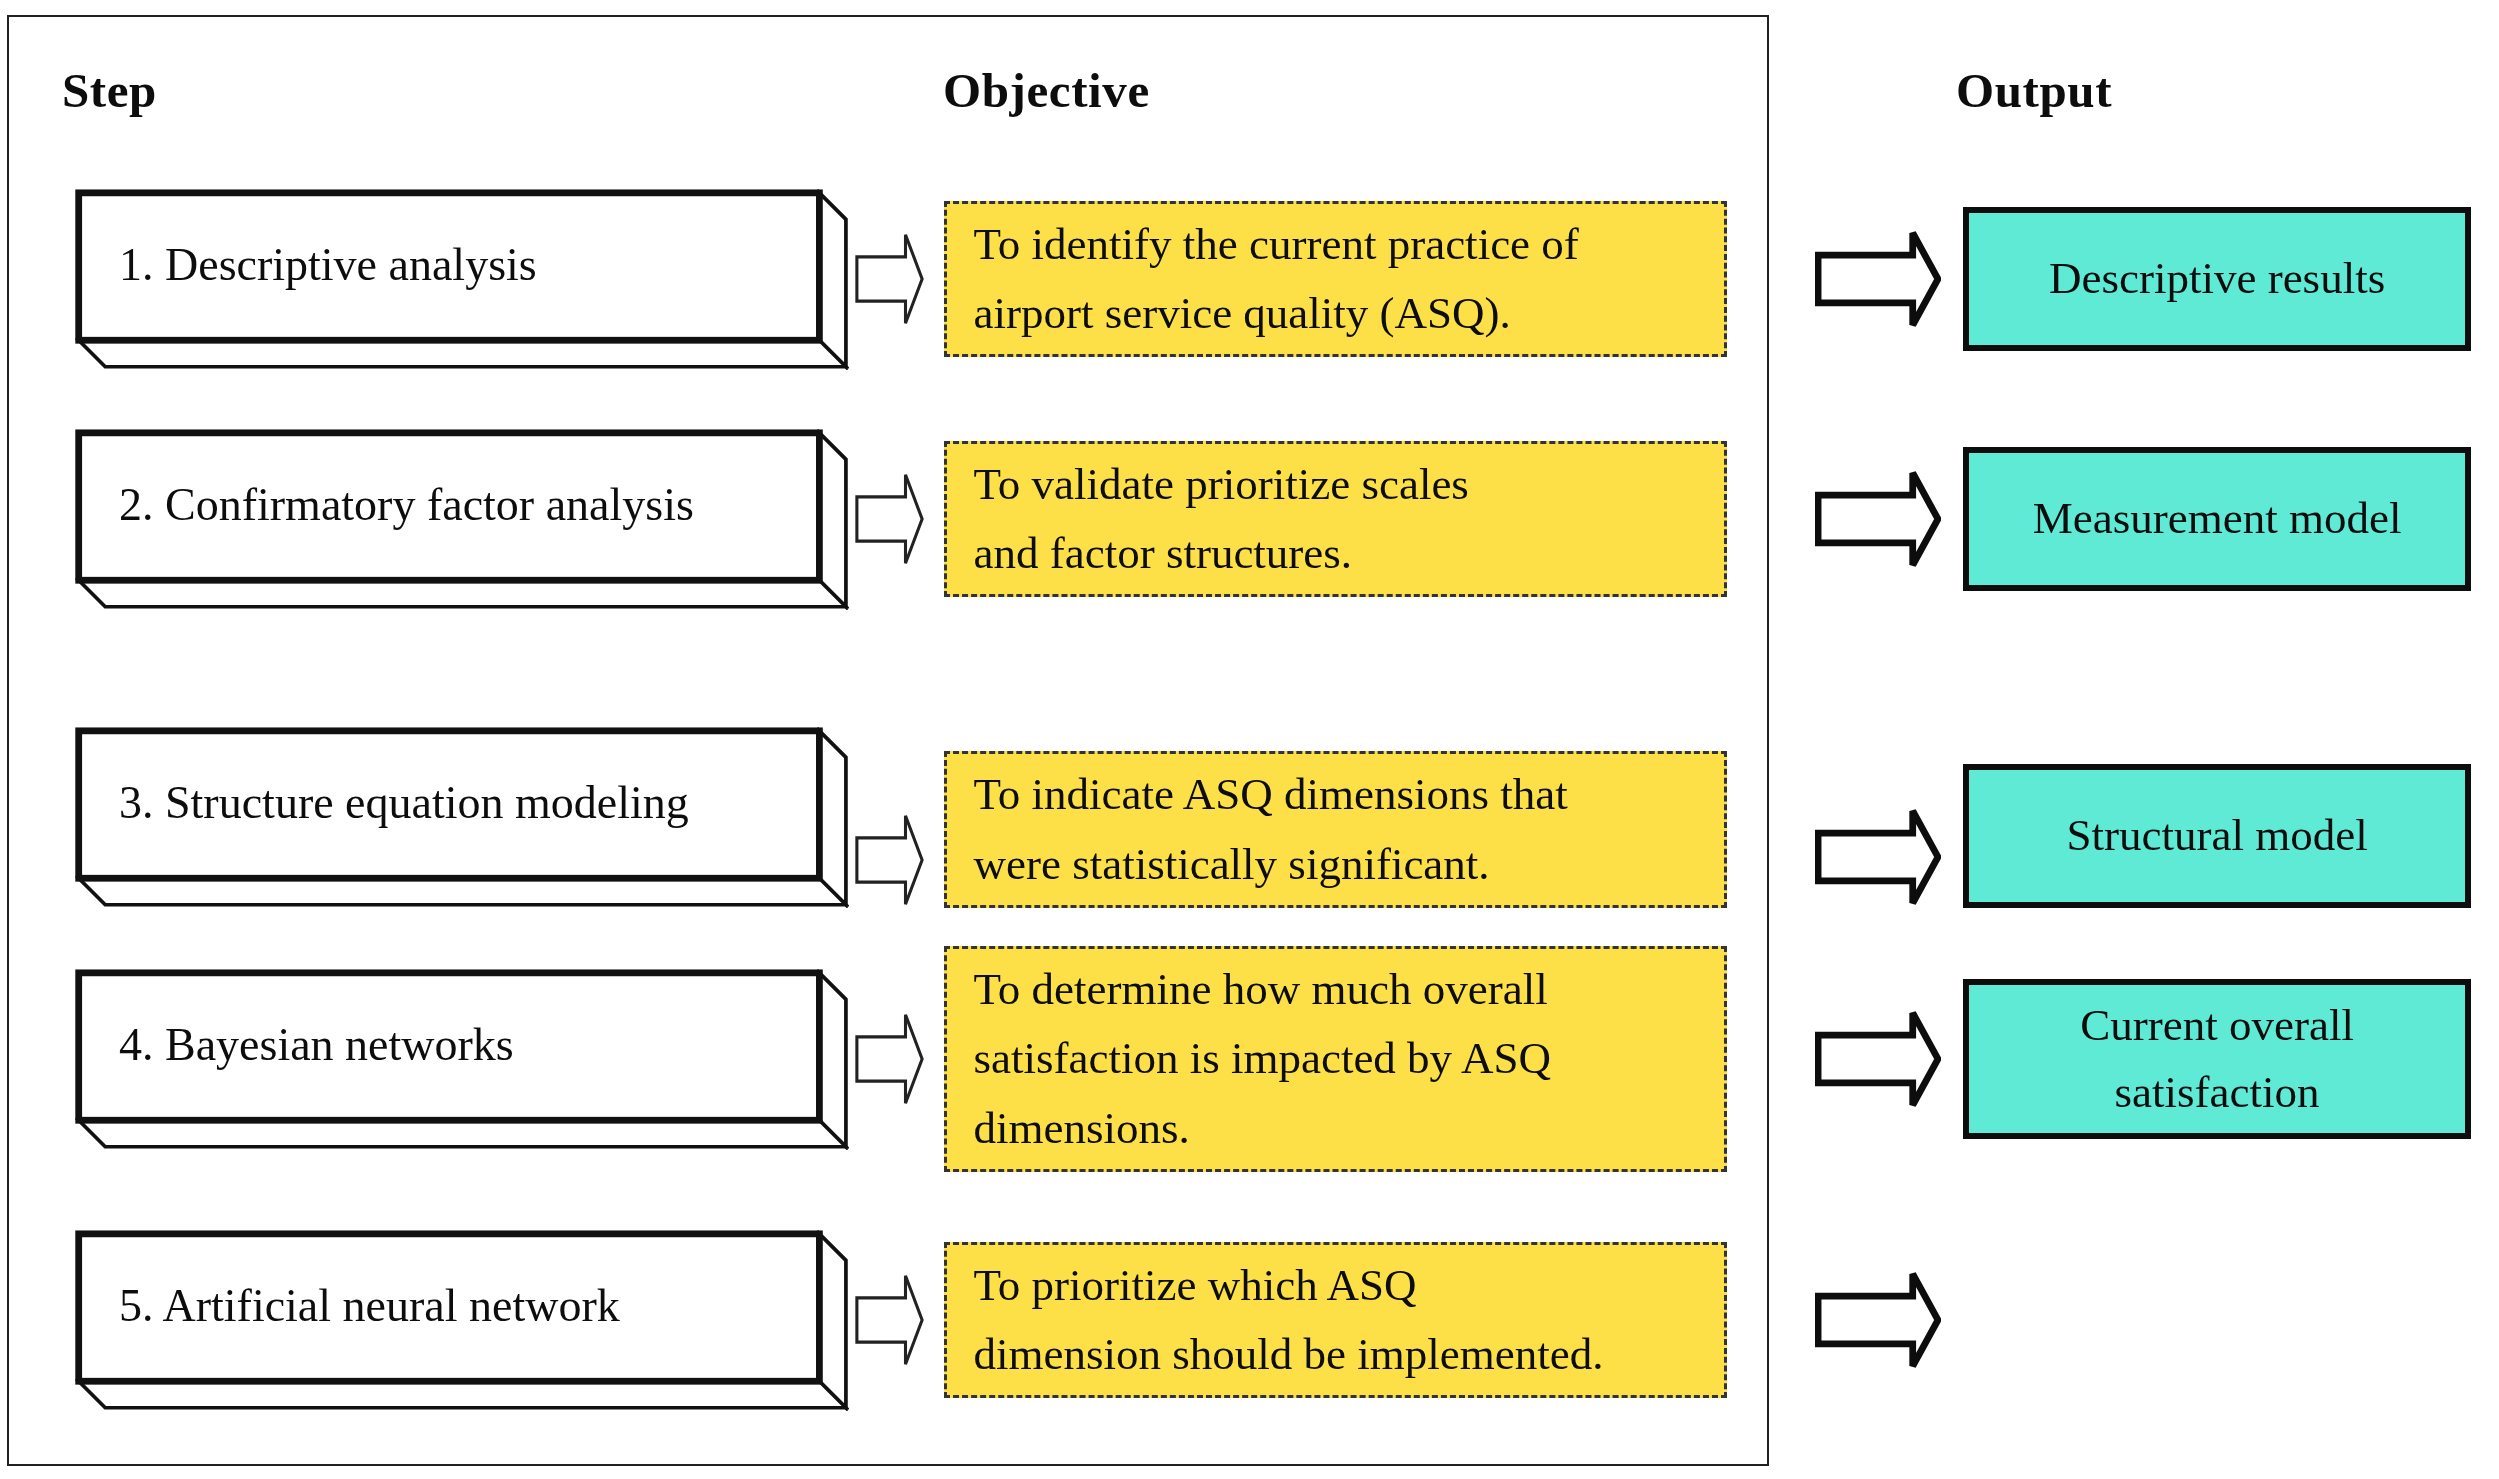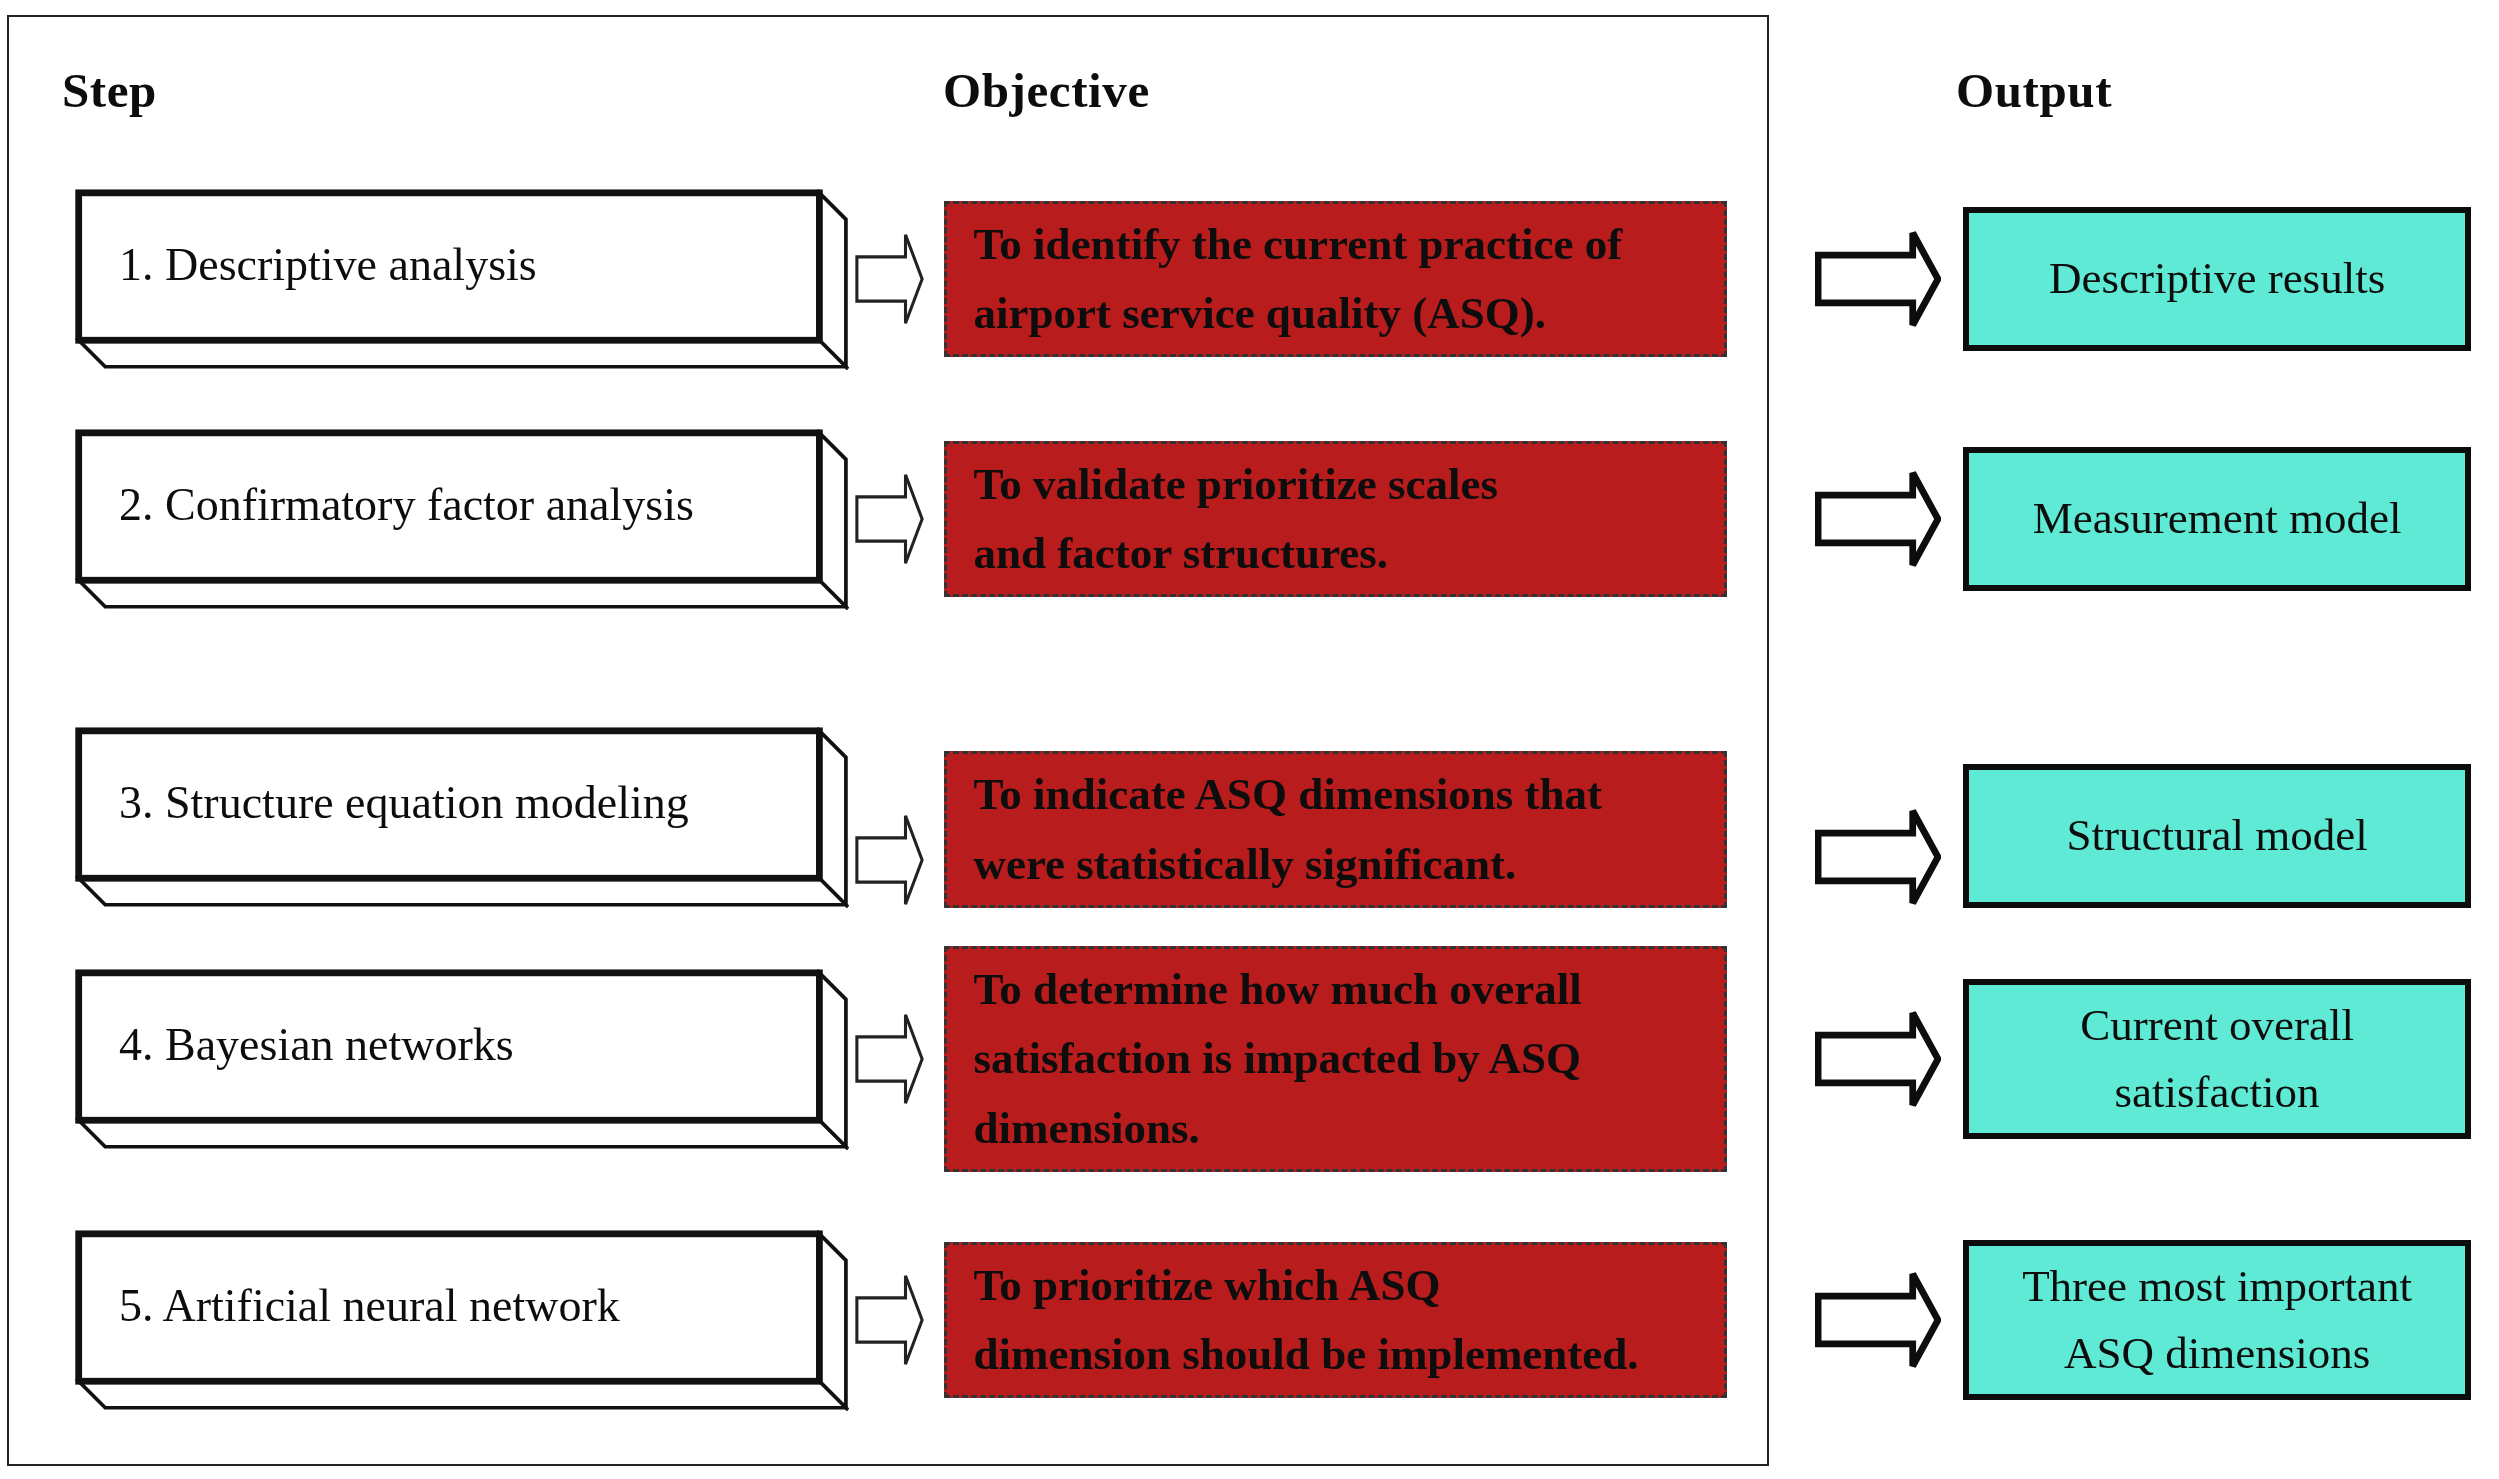--- a/index.html
+++ b/index.html
@@ -36,22 +36,22 @@
     position:absolute; left:44px; top:0; right:37px; height:151px;
     display:flex; align-items:center; font-size:46px; color:#0d0d0d;
     white-space:nowrap;
   }
 
   .arrow-small { width:69px; height:96px; margin-left:6.2px; flex:none; }
   .arrow-big   { width:126px; height:102px; margin-left:88px; flex:none; }
 
   .obj-box {
     width:783px; min-height:154px; margin-left:20.3px; flex:none;
-    border:3.1px dashed #333; box-sizing:border-box; background:#b91c1c;
-    display:flex; align-items:center; padding:6.2px 22px 6.2px 26px;font-weight:bold;
+    border:3.1px dashed #333; box-sizing:border-box; background:#fde047;
+    display:flex; align-items:center; padding:6.2px 22px 6.2px 26px;
   }
   .obj-text {
     font-size:45px; line-height:1.54; color:#0d0d0d; white-space:pre-line;
   }
 
   .out-box {
     width:508px; min-height:144px; margin-left:21.6px; flex:none;
     border:6.8px solid #0d0d0d; box-sizing:border-box; background:#5eead4;
     display:flex; align-items:center; justify-content:center;
     padding:6.2px 12.3px; text-align:center;
@@ -181,20 +181,16 @@
     <svg class="arrow-small" viewBox="0 0 112 156">
       <path d="M3,42 H82 V6 L109,78 L82,150 V114 H3 Z" fill="#fff" stroke="#222" stroke-width="5"></path>
     </svg>
     <div class="obj-box">
       <div class="obj-text">To prioritize which ASQ
 dimension should be implemented.</div>
     </div>
     <svg class="arrow-big" viewBox="0 0 205 166">
       <path d="M5,44 H159 V8 L200,83 L159,158 V122 H5 Z" fill="#fff" stroke="#0d0d0d" stroke-width="11"></path>
     </svg>
-    <div class="out-box">
-      <div class="out-text">Three most important
-ASQ dimensions</div>
-    </div>
   </div>
 
 </div>
 
 
 </body></html>

